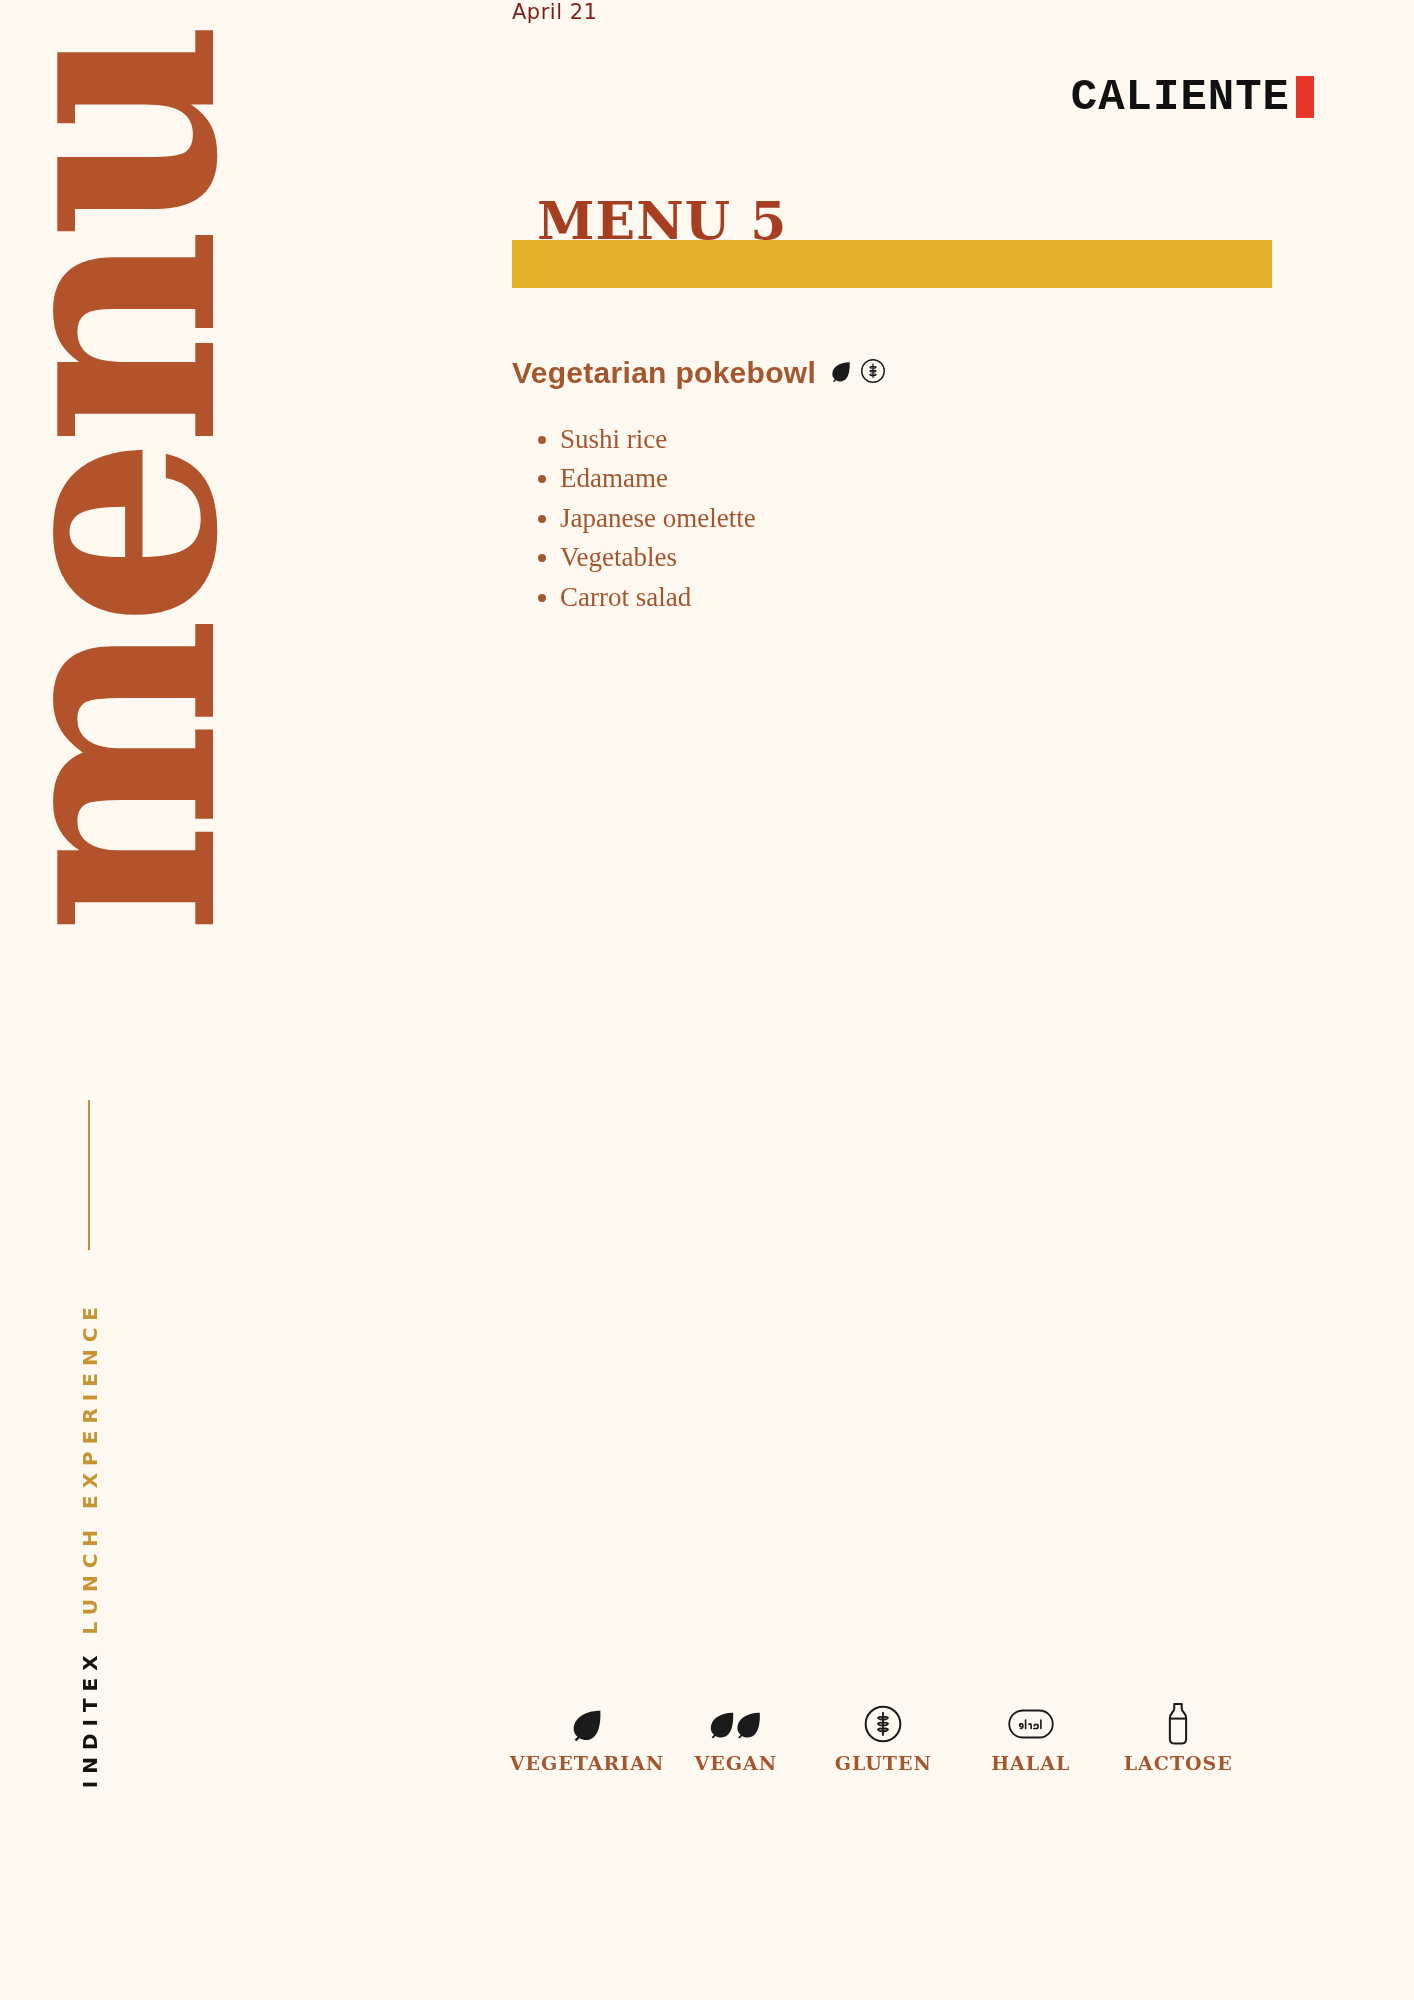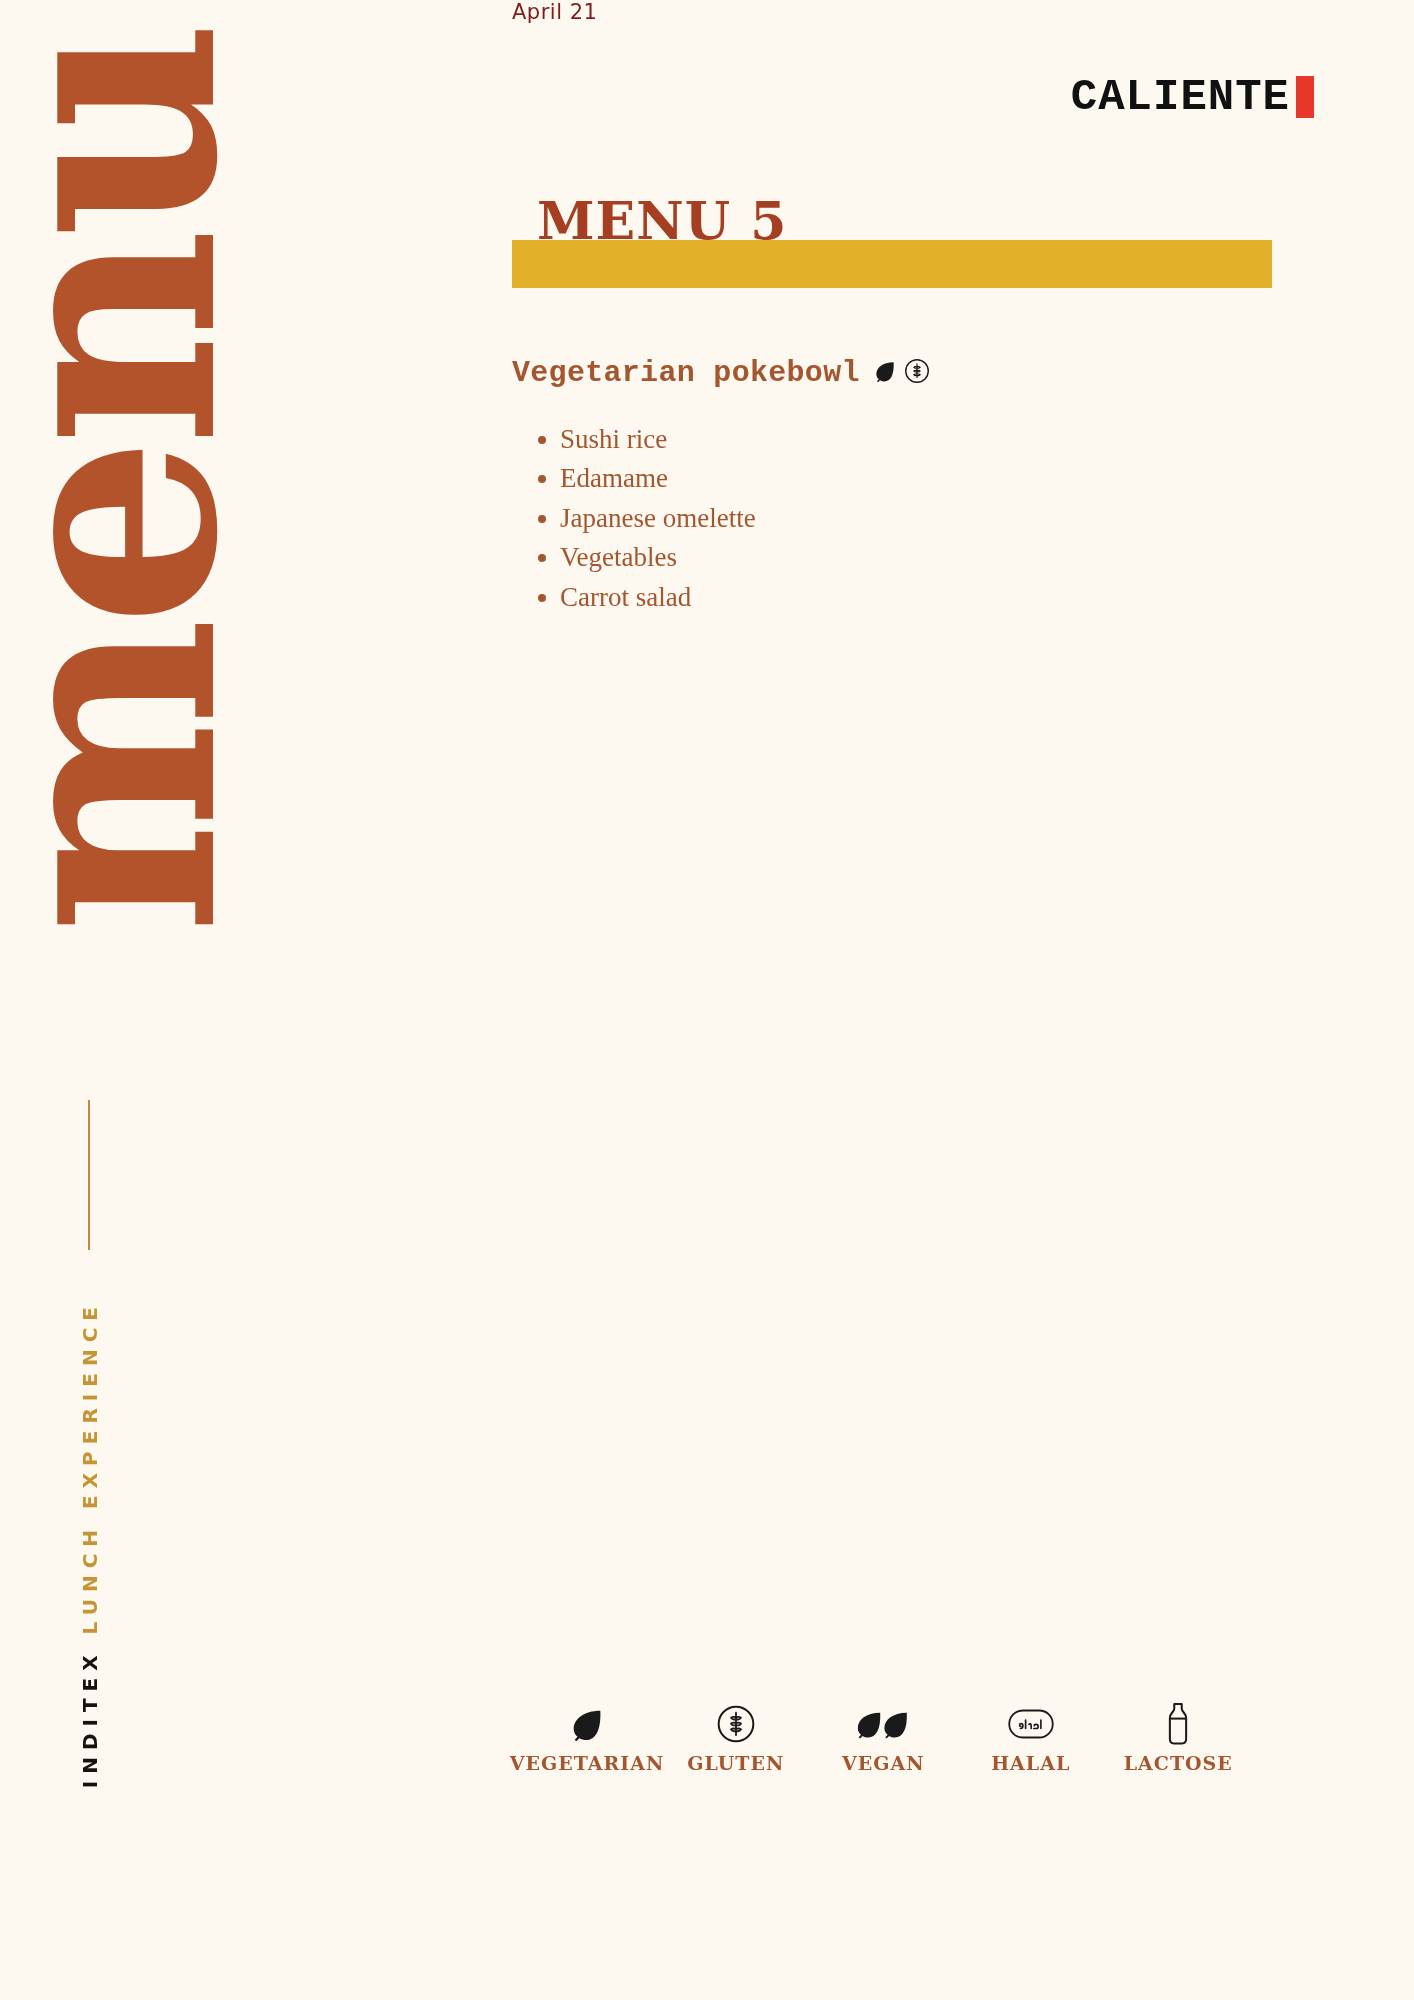--- a/index.html
+++ b/index.html
@@ -133,21 +133,21 @@
     line-height: 1.05;
   }
 
   .dish {
     margin-top: 62px;
     display: flex;
     align-items: center;
     gap: 12px;
   }
   .dish-name {
-    font-family: Liberation Mono, monospace;
+    font-family: Liberation Sans, sans-serif;
     font-weight: 700;
     font-size: 30px;
     color: #a4562f;
     letter-spacing: 0.3px;
   }
   .dish-icons { display: flex; align-items: center; gap: 6px; }
 
   .ingredients {
     margin: 30px 0 0 0;
     padding-left: 48px;
@@ -261,40 +261,40 @@
     <div class="legend-glyph">
       <svg width="40" height="40" viewBox="0 0 24 24" aria-hidden="true">
         <path d="M20 4C10 4 4 9 4 15c0 2 1 3.6 2.3 4.6L4.6 21.4l1 1 1.8-1.9C8.6 21.2 10 21.6 11.5 21.6 17 21.6 20.5 16 20 4z" fill="#1a1a1a"></path>
       </svg>
     </div>
     <div class="legend-label">VEGETARIAN</div>
   </div>
 
   <div class="legend-item">
     <div class="legend-glyph">
+      <svg width="56" height="40" viewBox="0 0 40 24" aria-hidden="true">
+        <path d="M18 4C8 4 2 9 2 15c0 2 1 3.6 2.3 4.6L2.6 21.4l1 1 1.8-1.9C6.6 21.2 8 21.6 9.5 21.6 15 21.6 18.5 16 18 4z" fill="#1a1a1a"></path>
+        <path d="M37 4C27 4 21 9 21 15c0 2 1 3.6 2.3 4.6l-1.7 1.8 1 1 1.8-1.9c1.2.7 2.6 1.1 4.1 1.1 5.5 0 9-5.6 8.5-17.6z" fill="#1a1a1a"></path>
+      </svg>
+    </div>
+    <div class="legend-label">VEGAN</div>
+  </div>
+
+  <div class="legend-item">
+    <div class="legend-glyph">
       <svg width="40" height="40" viewBox="0 0 24 24" aria-hidden="true">
         <circle cx="12" cy="12" r="10.4" fill="none" stroke="#1a1a1a" stroke-width="1.2"></circle>
         <path d="M12 5.2v13.4M12 8c-1.9-.7-3 .3-3 .3s1 1.5 3 .8zM12 8c1.9-.7 3 .3 3 .3s-1 1.5-3 .8zM12 11.5c-1.9-.7-3 .3-3 .3s1 1.5 3 .8zM12 11.5c1.9-.7 3 .3 3 .3s-1 1.5-3 .8zM12 15c-1.9-.7-3 .3-3 .3s1 1.5 3 .8zM12 15c1.9-.7 3 .3 3 .3s-1 1.5-3 .8z" fill="none" stroke="#1a1a1a" stroke-width="1.1" stroke-linecap="round" stroke-linejoin="round"></path>
       </svg>
     </div>
     <div class="legend-label">GLUTEN</div>
   </div>
 
   <div class="legend-item">
     <div class="legend-glyph">
-      <svg width="56" height="40" viewBox="0 0 40 24" aria-hidden="true">
-        <path d="M18 4C8 4 2 9 2 15c0 2 1 3.6 2.3 4.6L2.6 21.4l1 1 1.8-1.9C6.6 21.2 8 21.6 9.5 21.6 15 21.6 18.5 16 18 4z" fill="#1a1a1a"></path>
-        <path d="M37 4C27 4 21 9 21 15c0 2 1 3.6 2.3 4.6l-1.7 1.8 1 1 1.8-1.9c1.2.7 2.6 1.1 4.1 1.1 5.5 0 9-5.6 8.5-17.6z" fill="#1a1a1a"></path>
-      </svg>
-    </div>
-    <div class="legend-label">VEGAN</div>
-  </div>
-
-  <div class="legend-item">
-    <div class="legend-glyph">
       <svg width="48" height="40" viewBox="0 0 32 24" aria-hidden="true">
         <rect x="1.5" y="3" width="29" height="18" rx="9" fill="none" stroke="#1a1a1a" stroke-width="1.2"></rect>
         <path d="M9 15c1.2 0 1.6-.8 1.6-1.8 0-.9-.5-1.5-1.2-1.5-.6 0-1 .4-1 1 0 .5.3.9.8.9M12.4 9.4V15M14.6 12.2c.6-.5 1.5-.4 1.5.6V15M17.8 15h1.6c.9 0 1.4-.6 1.4-1.4 0-.9-.6-1.4-1.4-1.4-.7 0-1.2.4-1.2 1M22.6 9.4V15" fill="none" stroke="#1a1a1a" stroke-width="1.1" stroke-linecap="round"></path>
       </svg>
     </div>
     <div class="legend-label">HALAL</div>
   </div>
 
   <div class="legend-item">
     <div class="legend-glyph">

